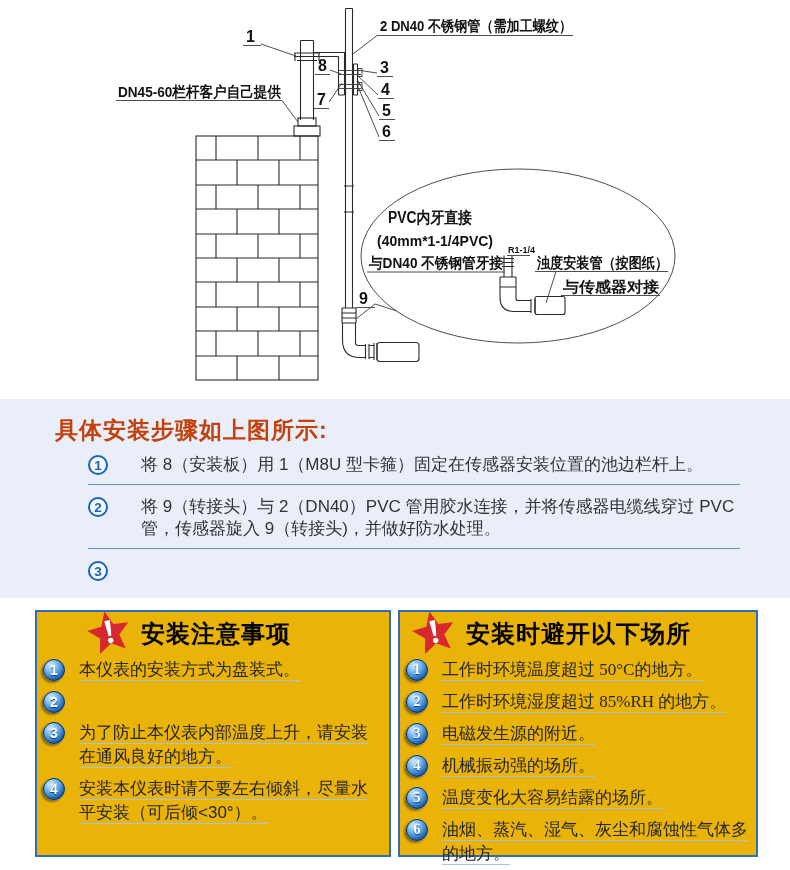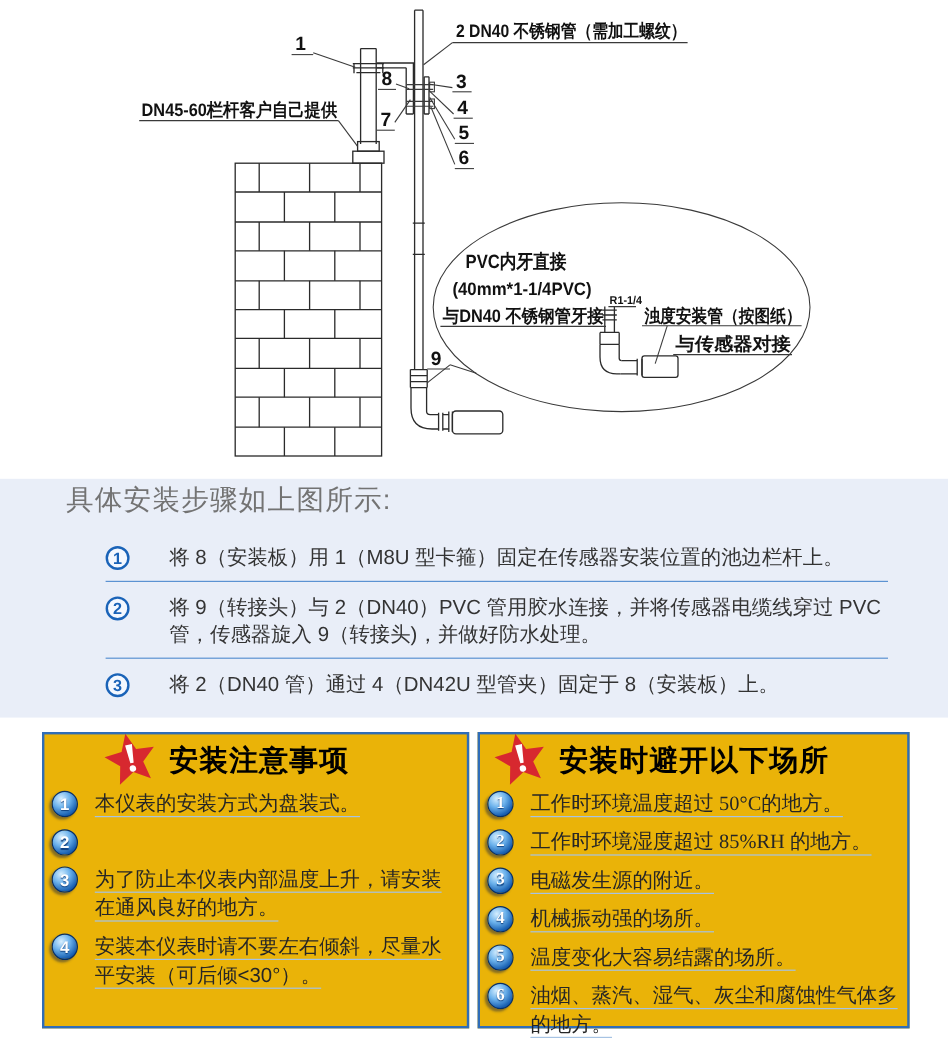--- a/index.html
+++ b/index.html
@@ -5,21 +5,21 @@
   html,body{margin:0;padding:0;background:#ffffff;}
   #page{position:relative;width:790px;height:870px;background:#ffffff;overflow:hidden;
         font-family:"Liberation Sans","DejaVu Sans",sans-serif;}
   
   #diagram{position:absolute;left:0;top:0;}
   #diagram text{fill:#111;font-weight:bold;}
   .dline{stroke:#2b2b2b;stroke-width:1.1;fill:none;}
   .thin{stroke:#3a3a3a;stroke-width:0.9;fill:none;}
   
   .steps-section{position:absolute;left:0;top:399px;width:790px;height:199px;background:#e9eef8;box-sizing:border-box;}
-  .steps-heading{position:absolute;left:55px;top:2px;font-size:23px;font-weight:normal;color:#737373;letter-spacing:1px;}
+  .steps-heading{position:absolute;left:55px;top:16px;font-size:23px;font-weight:bold;color:#c2410c;letter-spacing:1px;}
   .steps-list{position:absolute;left:88px;top:44px;width:652px;}
   .step-row{display:flex;align-items:flex-start;padding:11px 0 8px 0;}
   .step-row.sep{border-bottom:1.5px solid #5b92d2;}
   .step-badge{flex:0 0 20px;width:20px;height:20px;margin-top:1px;border:2px solid #1a63b8;border-radius:50%;
               background:#f4f8ff;color:#1a63b8;font-size:13.5px;font-weight:bold;
               display:flex;align-items:center;justify-content:center;box-sizing:border-box;}
   .step-text{flex:1;margin-left:33px;font-size:17px;line-height:22px;color:#333;}
   
   .box{position:absolute;top:610px;height:247px;background:#eab308;border:2px solid #2f6db8;box-sizing:border-box;}
   #notice-box{left:35px;width:356px;}
@@ -168,21 +168,20 @@
       <div class="step-row sep">
         <div class="step-badge">1</div>
         <div class="step-text">将 8（安装板）用 1（M8U 型卡箍）固定在传感器安装位置的池边栏杆上。</div>
       </div>
       <div class="step-row sep">
         <div class="step-badge">2</div>
         <div class="step-text">将 9（转接头）与 2（DN40）PVC 管用胶水连接，并将传感器电缆线穿过 PVC 管，传感器旋入 9（转接头)，并做好防水处理。</div>
       </div>
       <div class="step-row">
         <div class="step-badge">3</div>
-        <div class="step-text">将 2（DN40 管）通过 4（DN42U 型管夹）固定于 8（安装板）上。</div>
       </div>
     </div>
   </div>
 
   <div class="box" id="notice-box">
     <div class="box-header">
       <span class="star-wrap">
         <svg width="48" height="48" viewBox="0 0 48 48">
           <g transform="rotate(-12 24 26)">
             <polygon points="24,4 30.2,18.2 45,19.6 33.8,29.6 37.2,44.6 24,36.6 10.8,44.6 14.2,29.6 3,19.6 17.8,18.2" fill="#d7282f"></polygon>

